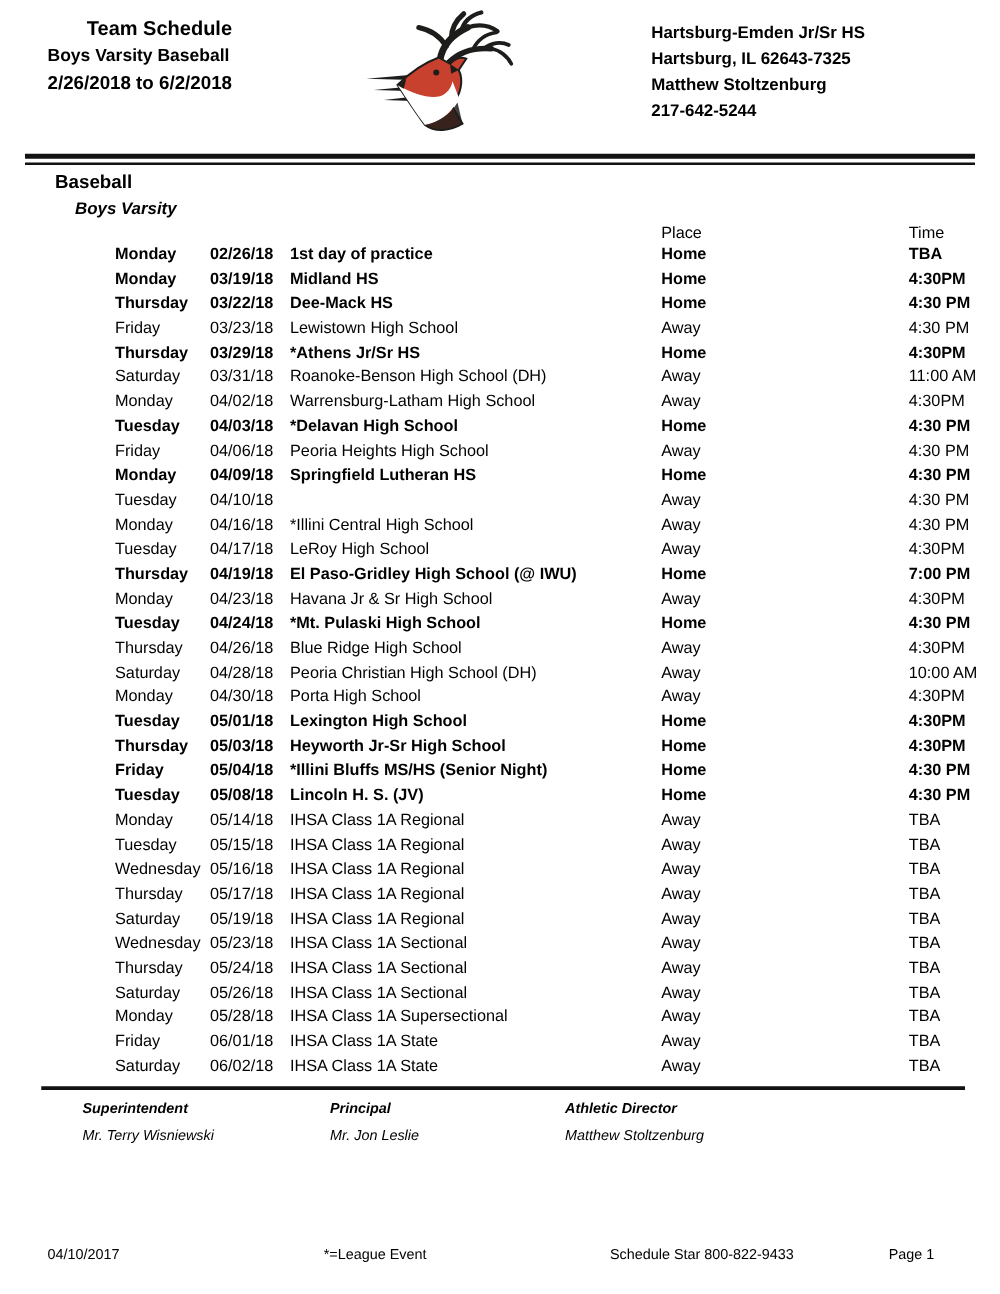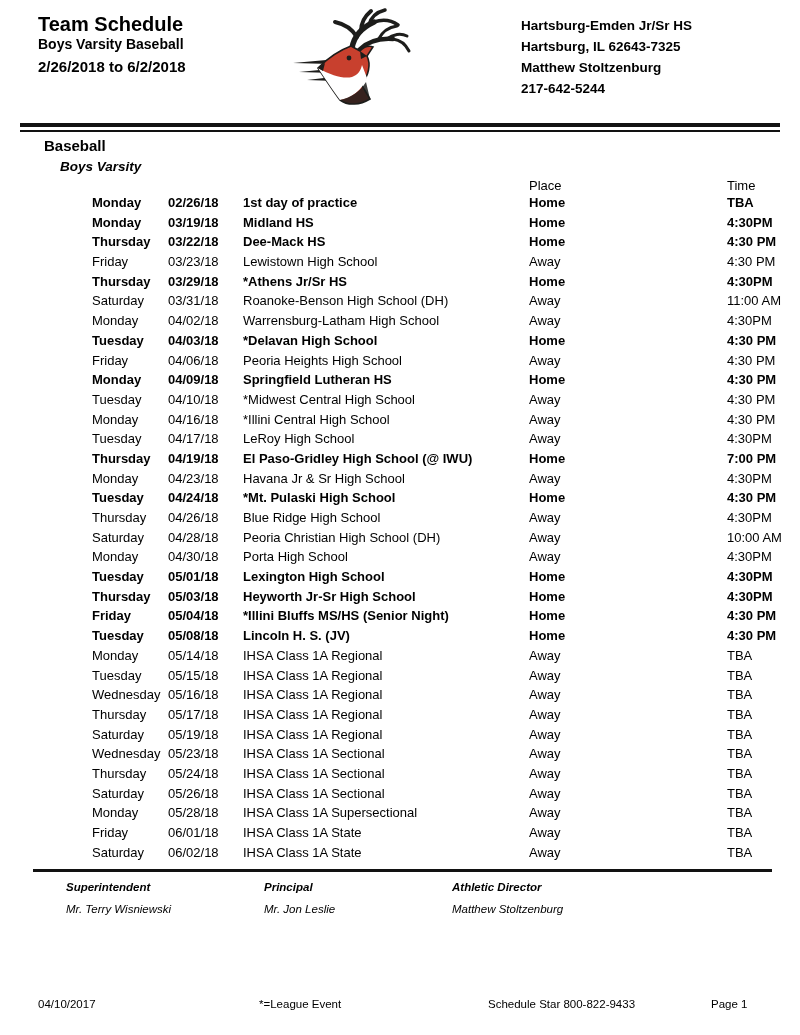--- a/index.html
+++ b/index.html
@@ -8,21 +8,21 @@
     position:relative;
     width:800px; height:1035px;
     margin:0 auto;
     background:#ffffff;
     font-family:"Liberation Sans", sans-serif;
     color:#000;
     overflow:hidden;
   }
   
   .hdr-left  { position:absolute; left:38px; top:13px; }
-  .hdr-title { font-size:20px; font-weight:bold; line-height:22px; }
+  .hdr-title { font-size:16px; font-weight:bold; line-height:22px;text-align:right; }
   .hdr-sub   { font-size:14px; font-weight:bold; line-height:19px; }
   .hdr-range { font-size:15px; font-weight:bold; line-height:19px; margin-top:3px; }
   .logo-wrap { position:absolute; left:290px; top:6px; width:130px; height:108px; }
   .hdr-right { position:absolute; left:521px; top:15px; font-size:13.5px; font-weight:bold; line-height:21px; }
   
   .rule-double {
     position:absolute; top:123px; left:20px; right:20px;
     height:9px; border-top:4px solid #121212; border-bottom:2px solid #121212;
   }
   .rule-bottom {
@@ -32,21 +32,21 @@
   
   .sport-title { position:absolute; left:44px; top:137px; font-size:15px; font-weight:bold; }
   .team-title  { position:absolute; left:60px; top:159px; font-size:13.5px; font-weight:bold; font-style:italic; }
   
   .sched { position:absolute; left:0; right:0; top:179px; }
   .srow  { position:relative; height:19.7px; font-size:13px; line-height:19.7px; }
   .srow.head { height:14px; line-height:13px; font-weight:normal; }
   .srow.bold { font-weight:bold; }
   .c-day   { position:absolute; left:92px;  white-space:nowrap; }
   .c-date  { position:absolute; left:168px; white-space:nowrap; }
-  .c-event { position:absolute; left:243px; white-space:nowrap; }
+  .c-event { position:absolute; left:232px; white-space:nowrap; }
   .c-place { position:absolute; left:529px; white-space:nowrap; }
   .c-time  { position:absolute; left:727px; white-space:nowrap; }
   
   .off-col   { position:absolute; top:881px;font-style:italic; }
   .off-col .t { font-size:11.5px; font-weight:bold; }
   .off-col .n { font-size:11.5px; margin-top:10px;text-align:center; }
   .off-0 { left:66px; }
   .off-1 { left:264px; }
   .off-2 { left:452px; }
   
@@ -184,21 +184,20 @@
         <div class="srow bold">
           <div class="c-day">Monday</div>
           <div class="c-date">04/09/18</div>
           <div class="c-event">Springfield Lutheran HS</div>
           <div class="c-place">Home</div>
           <div class="c-time">4:30 PM</div>
         </div>
         <div class="srow">
           <div class="c-day">Tuesday</div>
           <div class="c-date">04/10/18</div>
-          <div class="c-event">*Midwest Central High School</div>
           <div class="c-place">Away</div>
           <div class="c-time">4:30 PM</div>
         </div>
         <div class="srow">
           <div class="c-day">Monday</div>
           <div class="c-date">04/16/18</div>
           <div class="c-event">*Illini Central High School</div>
           <div class="c-place">Away</div>
           <div class="c-time">4:30 PM</div>
         </div>

